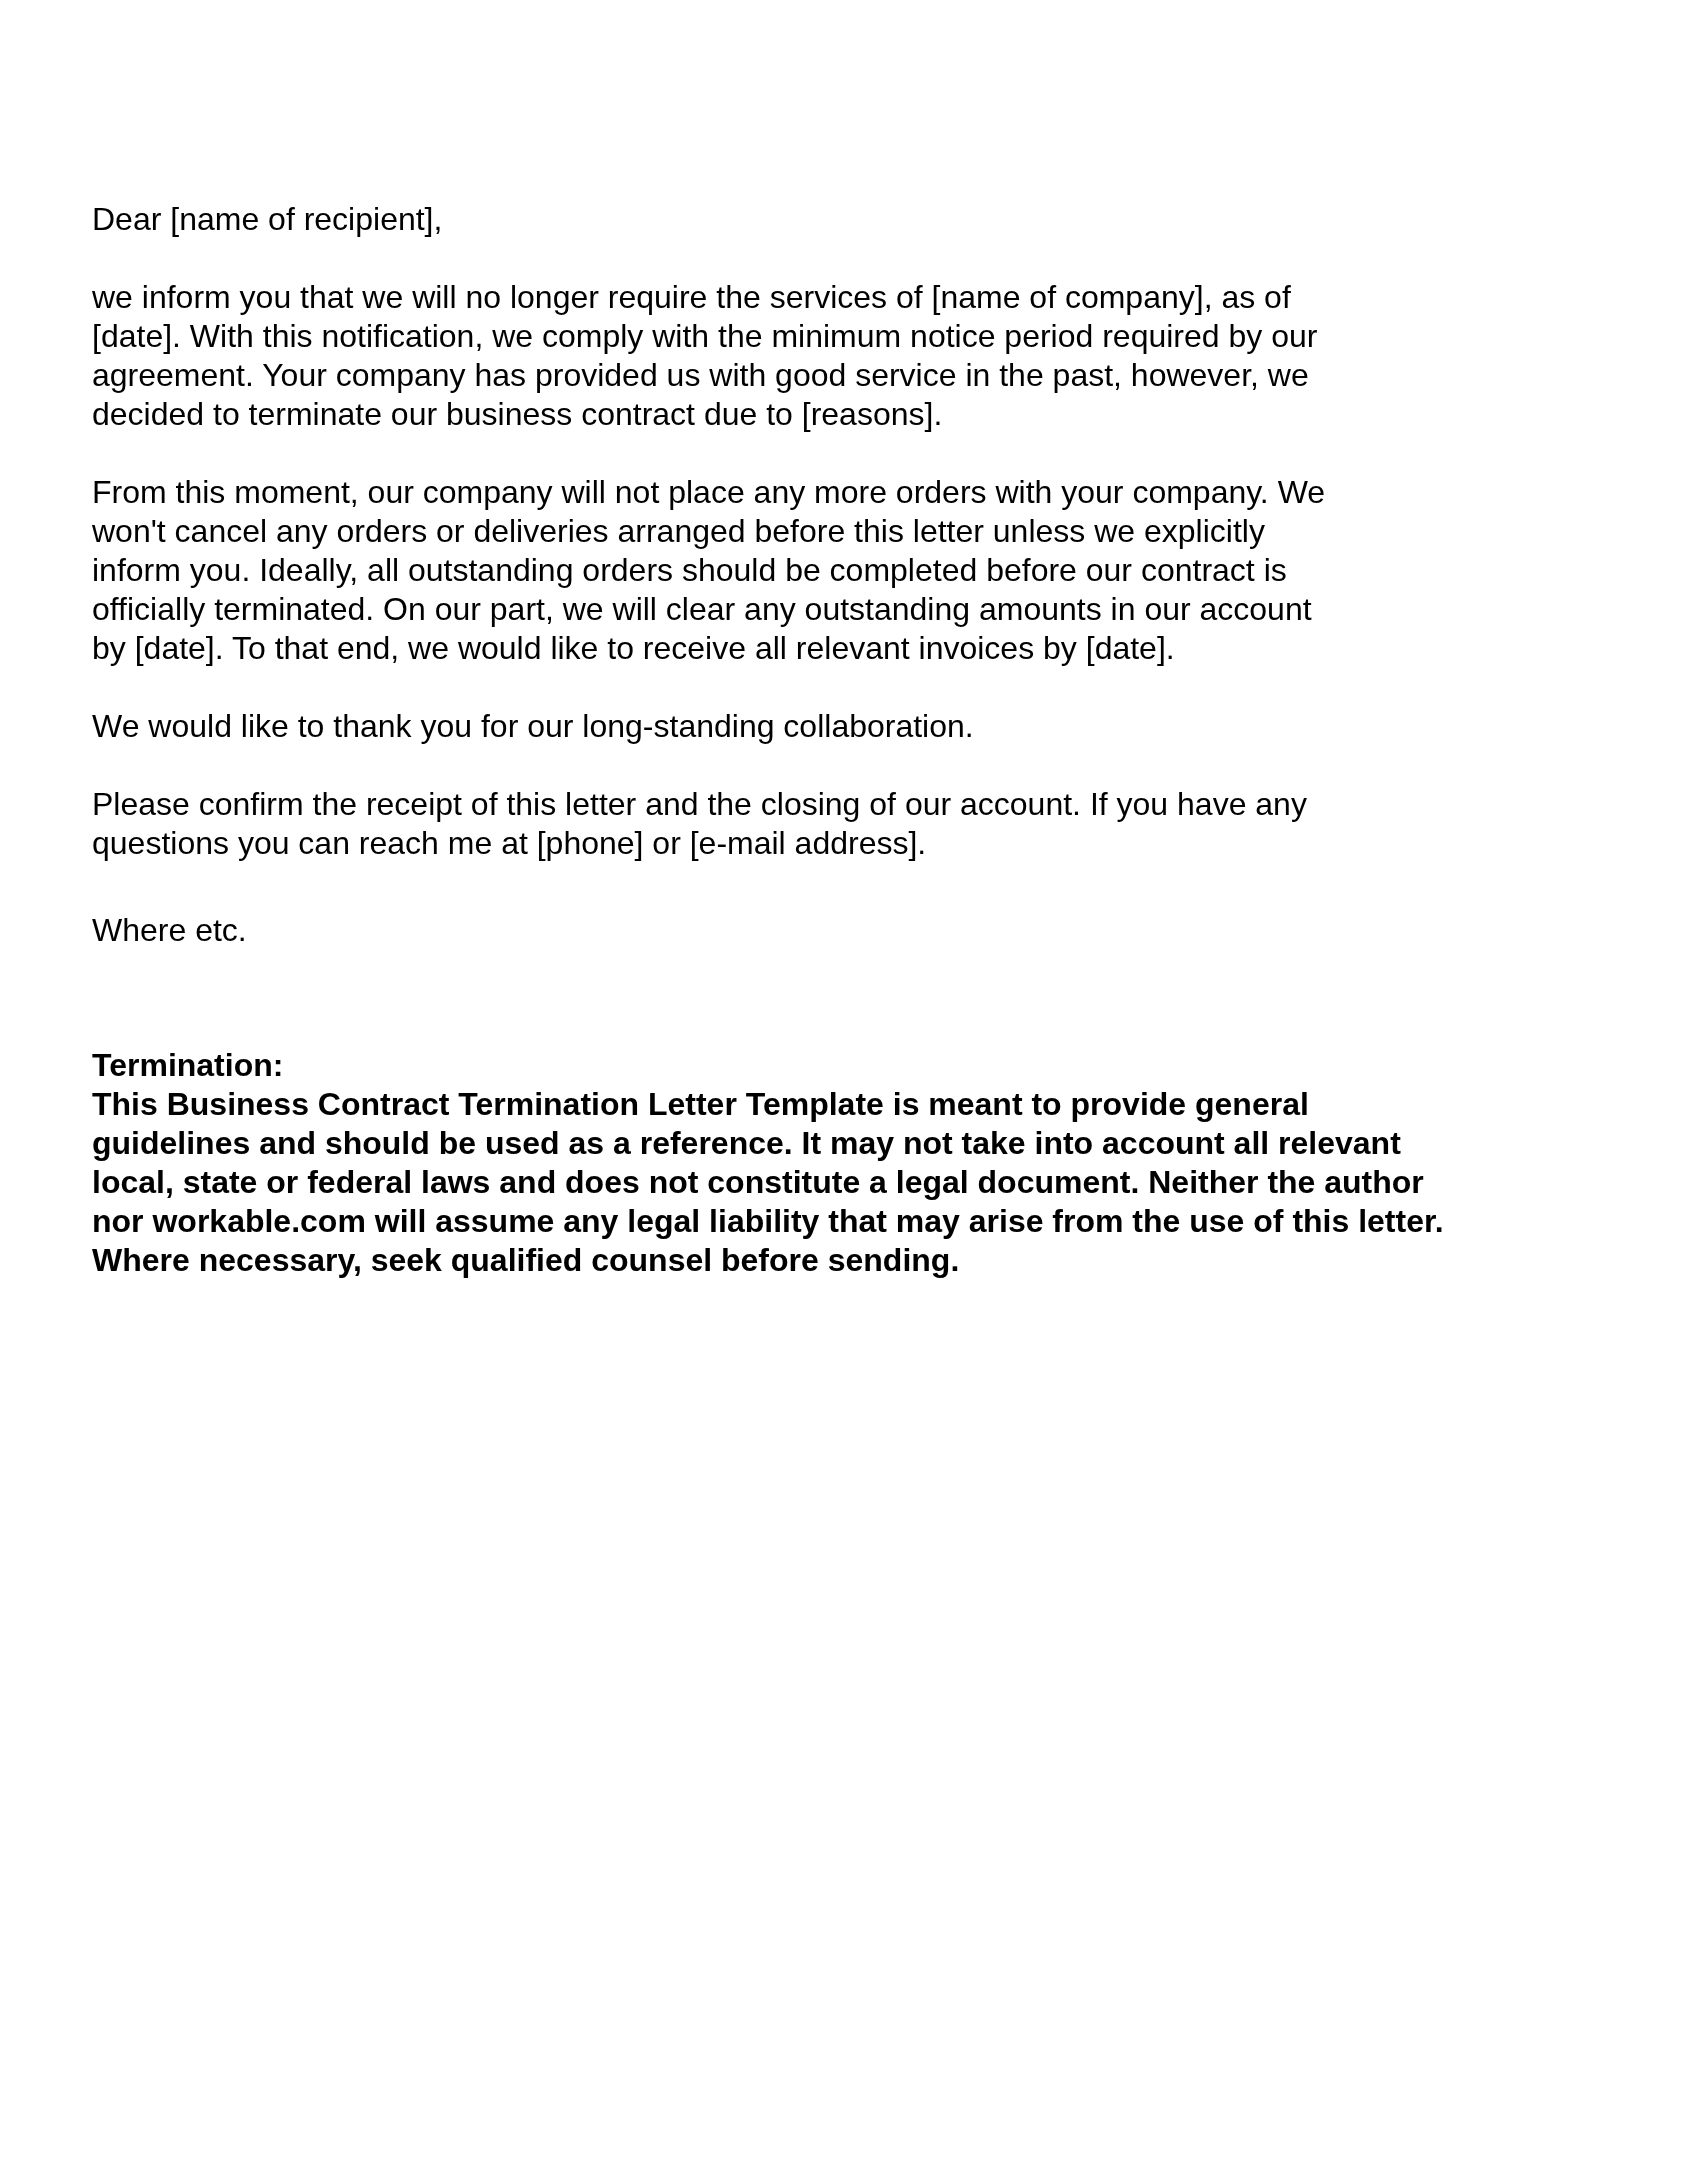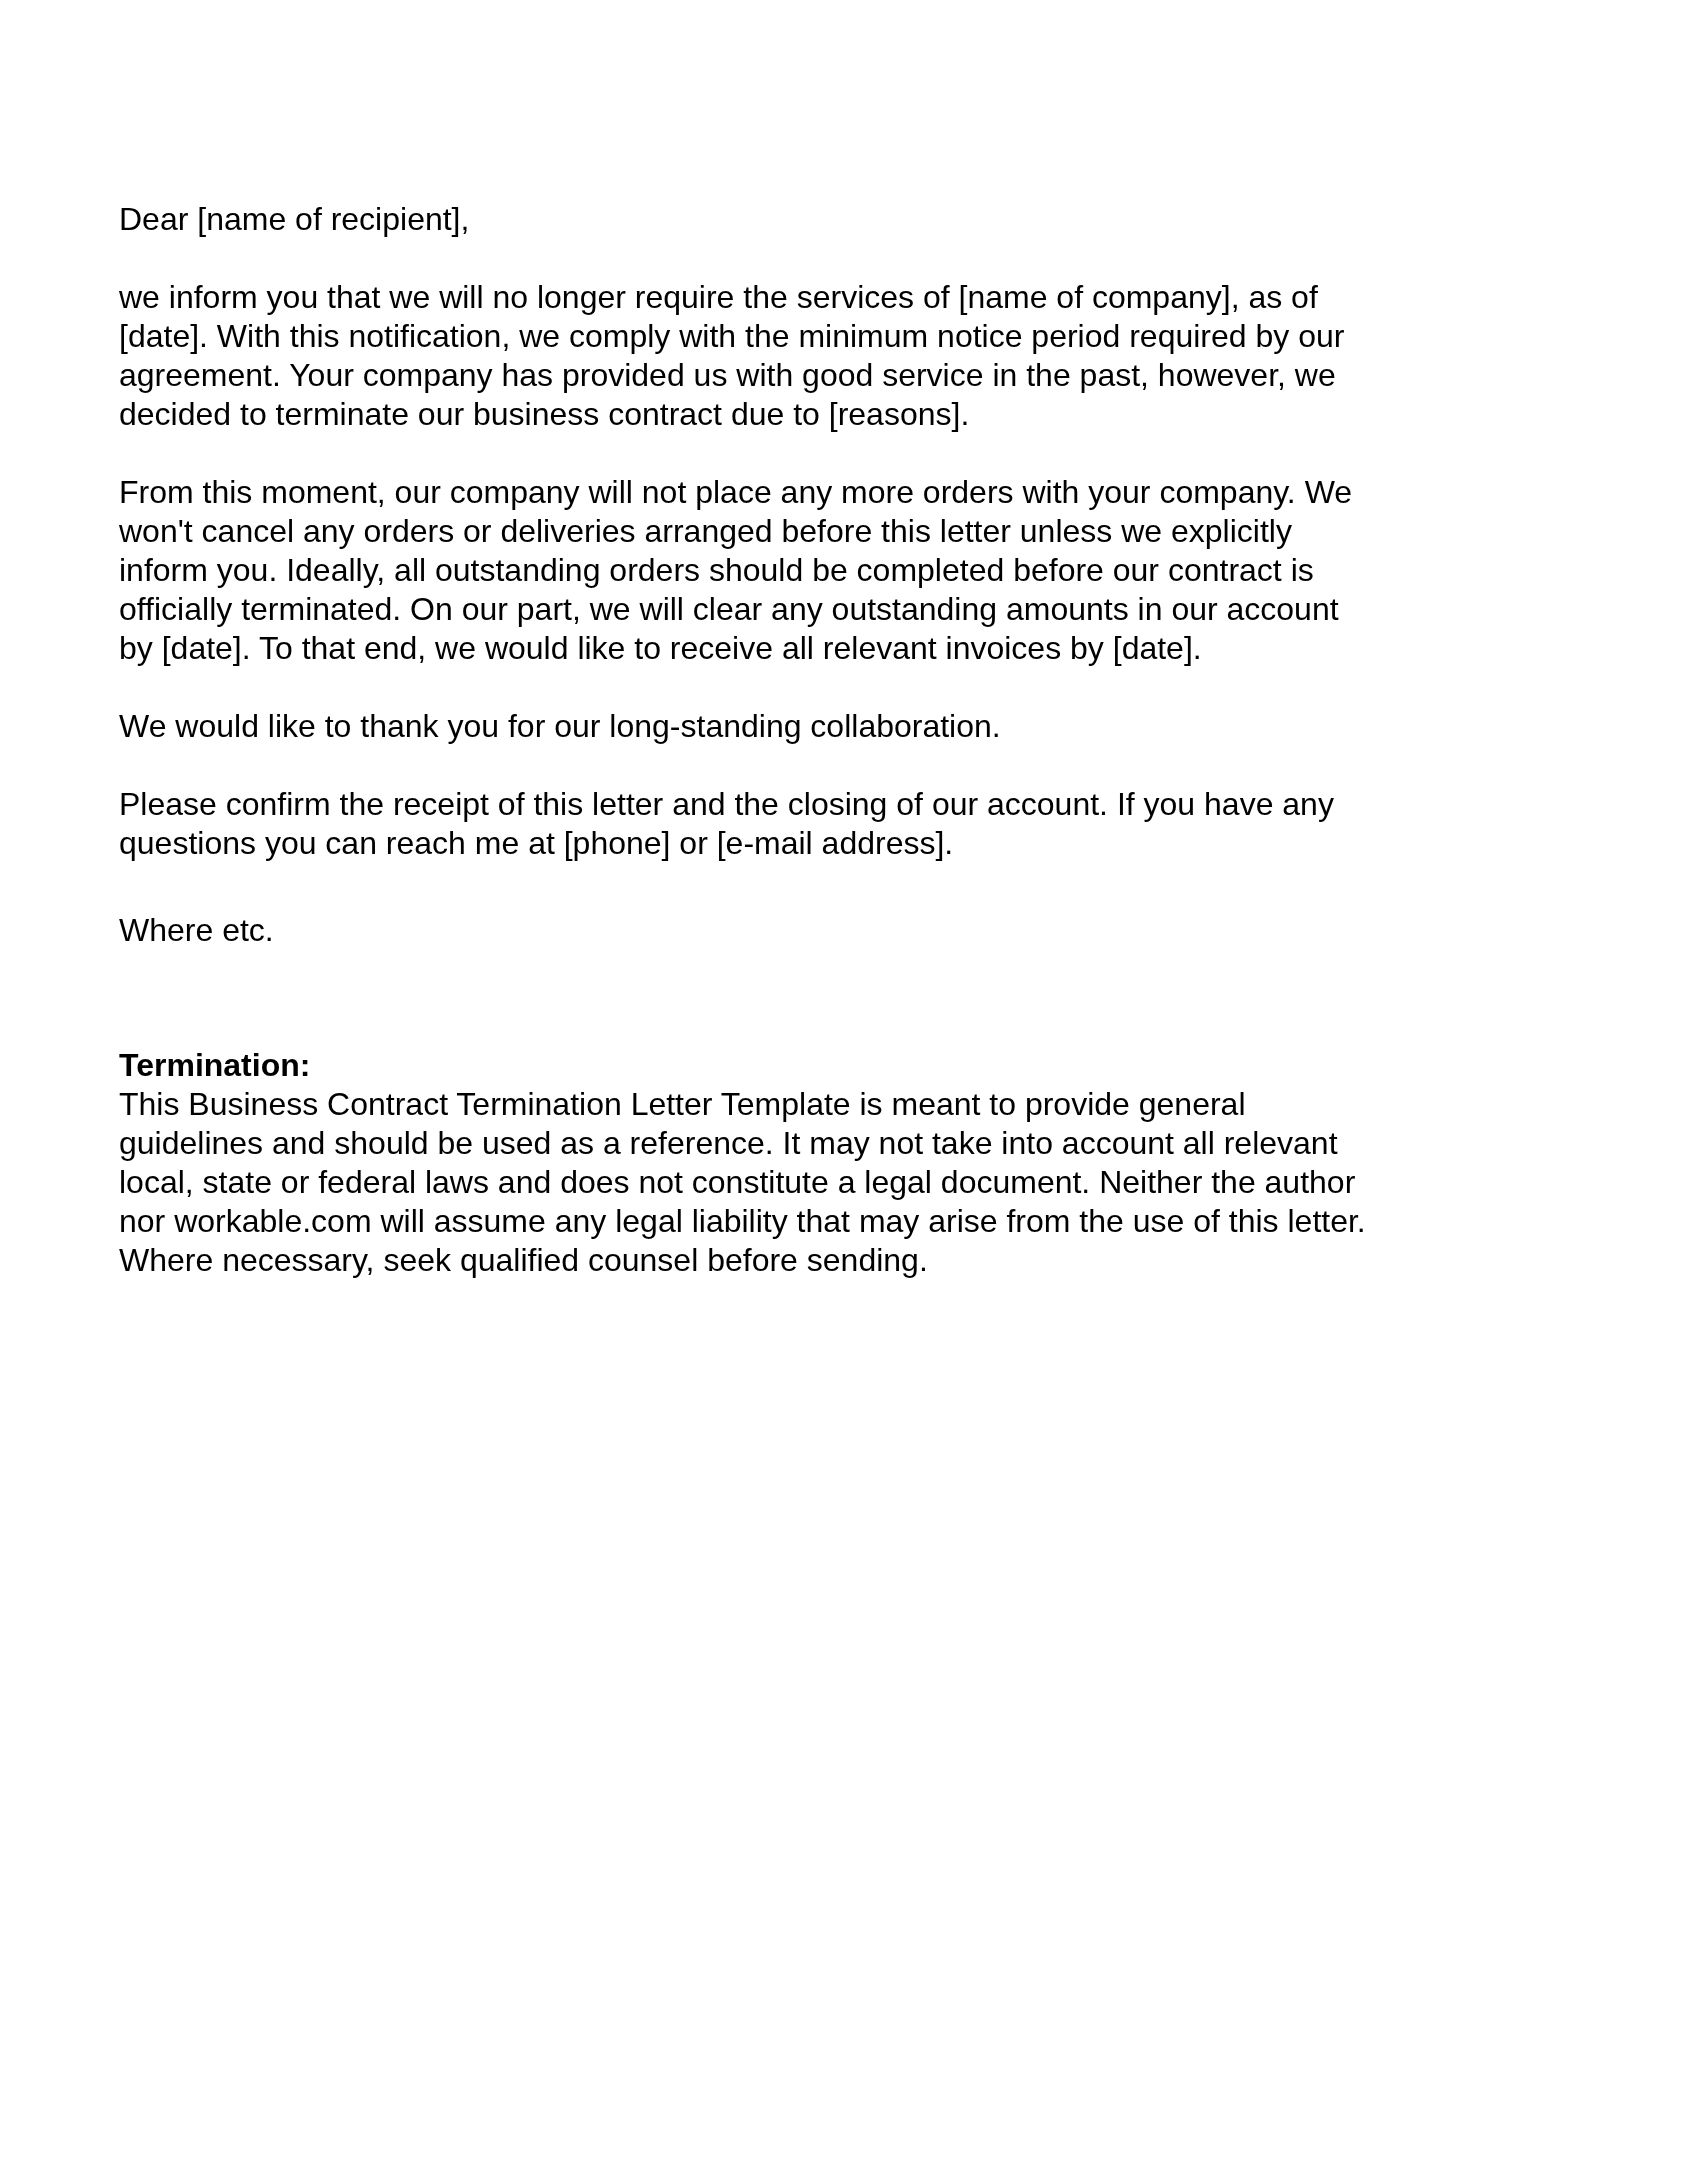--- a/index.html
+++ b/index.html
@@ -10,21 +10,21 @@
   .page {
     position: relative;
     width: 1687px;
     height: 2184px;
     box-sizing: border-box;
     background: #ffffff;
     color: #000000;
     font-family: "Liberation Sans", sans-serif;
     font-size: 32px;
     line-height: 39px;
-    padding: 200px 183px 0 119px;
+    padding: 200px 183px 0 92px;
     overflow: hidden;
   }
   .page p {
     margin: 0;
     white-space: pre-line; 
   }
   .salutation {
     margin: 0;
   }
   .para {
@@ -34,21 +34,21 @@
     margin-top: 48px !important;
   }
   .disclaimer {
     margin-top: 96px;
     font-weight: 700;
   }
   .disclaimer-heading {
     font-weight: 700;
   }
   .disclaimer-body {
-    font-weight: 400;
+    font-weight: 700;
   }
 </style>
 </head>
 <body>
 
 <div class="page">
 
   <p class="salutation">Dear [name of recipient],</p>
 
   <p class="para">we inform you that we will no longer require the services of [name of company], as of

